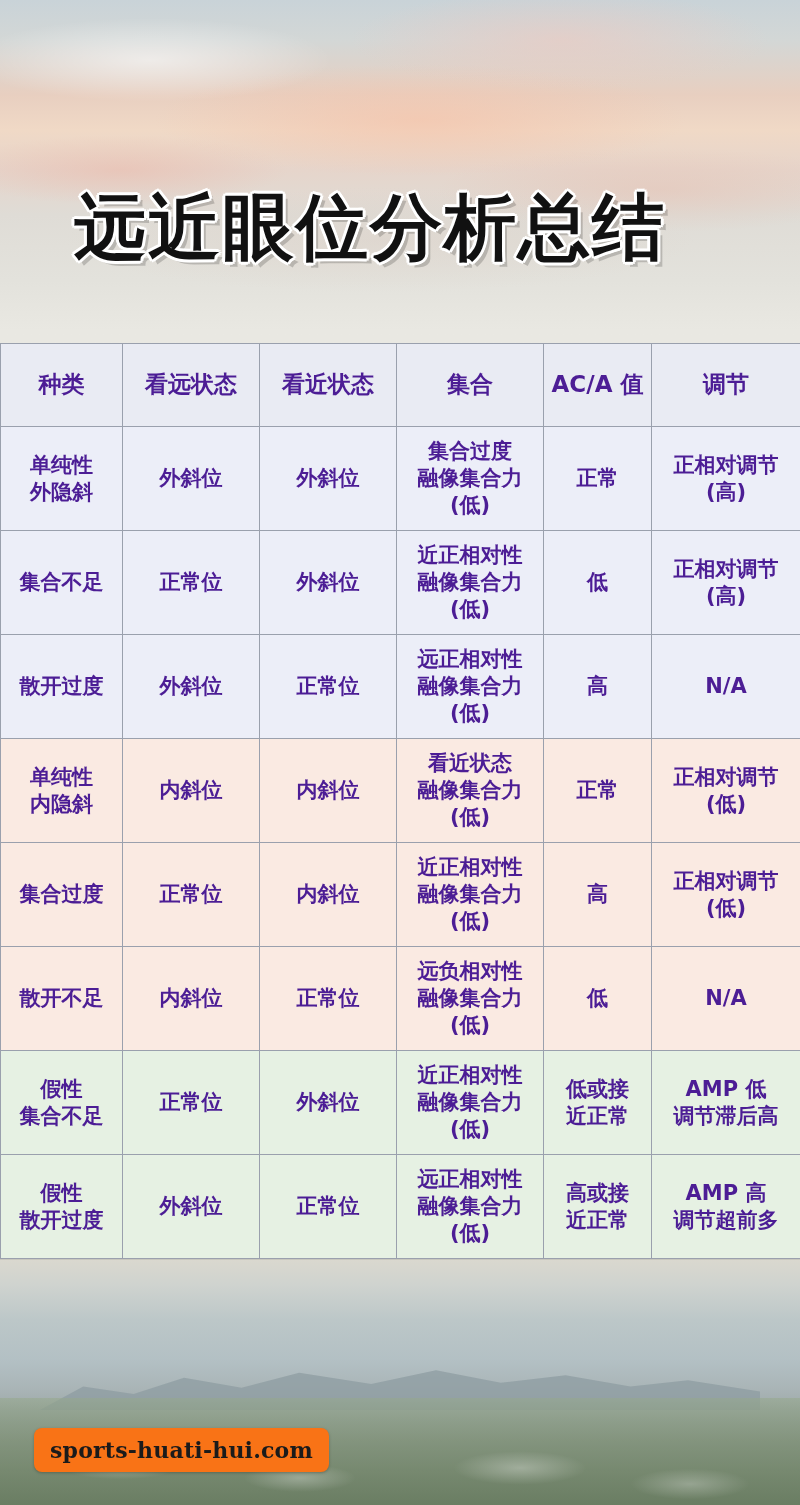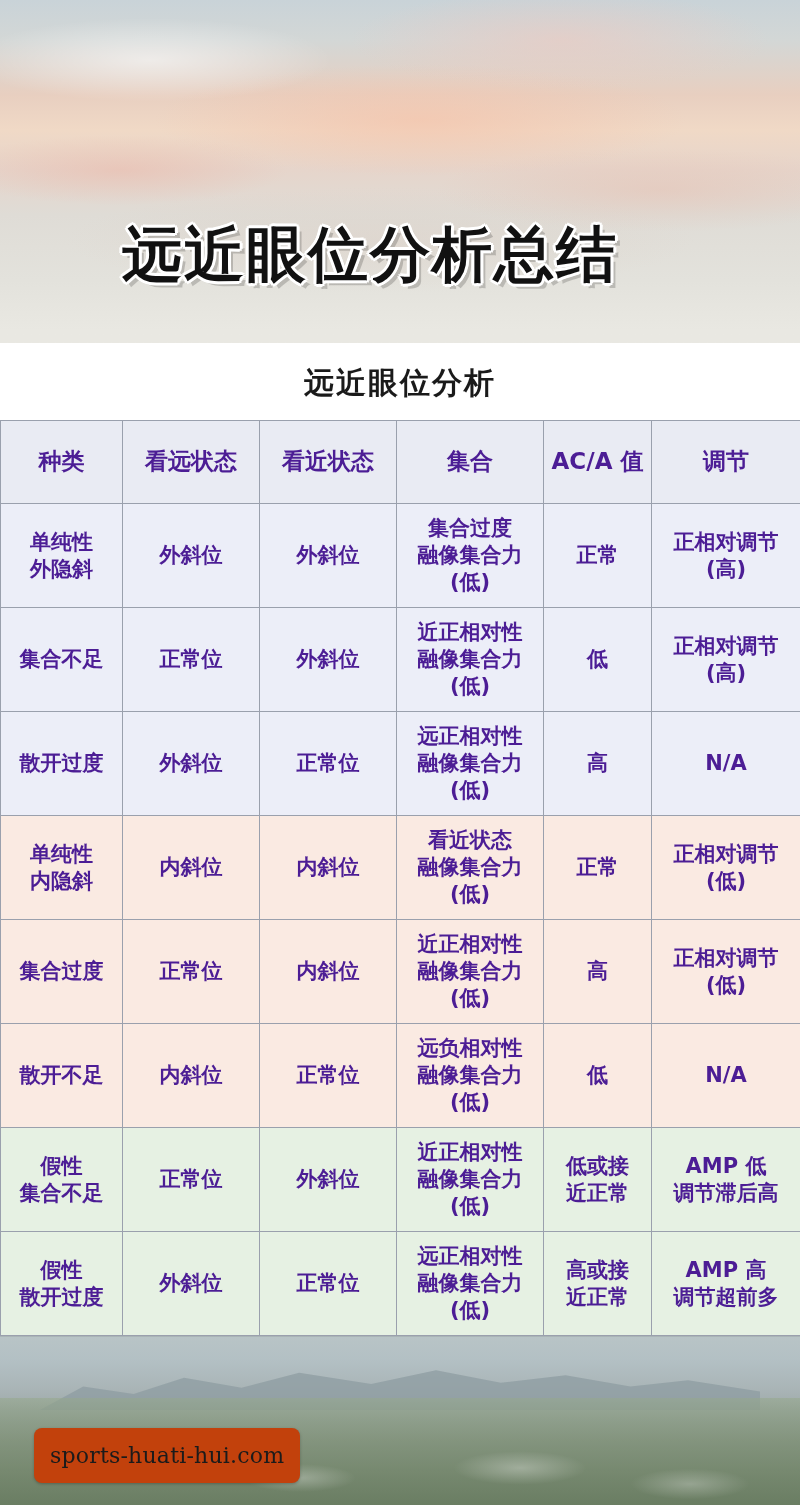--- a/index.html
+++ b/index.html
@@ -79,26 +79,26 @@
     background:
       radial-gradient(ellipse 90px 22px at 120px 40px, rgba(255,255,255,.32), rgba(255,255,255,0) 70%),
       radial-gradient(ellipse 80px 20px at 300px 54px, rgba(255,255,255,.28), rgba(255,255,255,0) 70%),
       radial-gradient(ellipse 95px 24px at 520px 44px, rgba(255,255,255,.30), rgba(255,255,255,0) 70%),
       radial-gradient(ellipse 85px 22px at 690px 60px, rgba(255,255,255,.26), rgba(255,255,255,0) 70%);
   }
 
   
   .headline {
     position: absolute;
-    left: 0; top: 198px;
+    left: 0; top: 171px;
     width: 740px;
     text-align: center;
     font-family: "DejaVu Sans", "Liberation Sans", sans-serif;
     font-weight: 900;
-    font-size: 60px;
+    font-size: 72px;
     line-height: 112px;
     letter-spacing: 2px;
     color: #111111;
     text-shadow:
       3px 0 0 #ffffff, -3px 0 0 #ffffff, 0 3px 0 #ffffff, 0 -3px 0 #ffffff,
       2px 2px 0 #ffffff, -2px 2px 0 #ffffff, 2px -2px 0 #ffffff, -2px -2px 0 #ffffff,
       5px 5px 0 rgba(0,0,0,.18);
     white-space: nowrap;
   }
 
@@ -158,44 +158,43 @@
   tr.grp-exo td { background: #eceef8; height: 91px; }
   tr.grp-eso td { background: #faeae2; height: 91px; }
   tr.grp-pseudo td { background: #e6f1e3; height: 91px; }
 
   .sub { display: block; }
 
   
   .watermark {
     position: absolute;
     left: 34px; top: 1428px;
-    background: #c2410c;
+    background: #f97316;
     border-radius: 8px;
-    padding: 15px 16px;
+    padding: 9px 16px;
     font-family: "DejaVu Serif", "Liberation Serif", serif;
     font-size: 22px;
-    font-weight: 400;
+    font-weight: 700;
     color: #1b1b1b;
     letter-spacing: .2px;
     box-shadow: 0 1px 3px rgba(0,0,0,.25);
   }
 </style>
 </head>
 <body>
 
 <div class="bg">
   <div class="bg-clouds"></div>
   <div class="bg-mountains"></div>
   <div class="bg-field"></div>
 </div>
 
 <div class="headline">远近眼位分析总结</div>
 
 <div class="card">
-  <div class="card-title">远近眼位分析</div>
   <table class="matrix">
     <colgroup>
       <col class="col1">
         <col class="col2">
         <col class="col3">
         <col class="col4">
         <col class="col5">
         <col class="col6">
     </colgroup>
     <thead>

